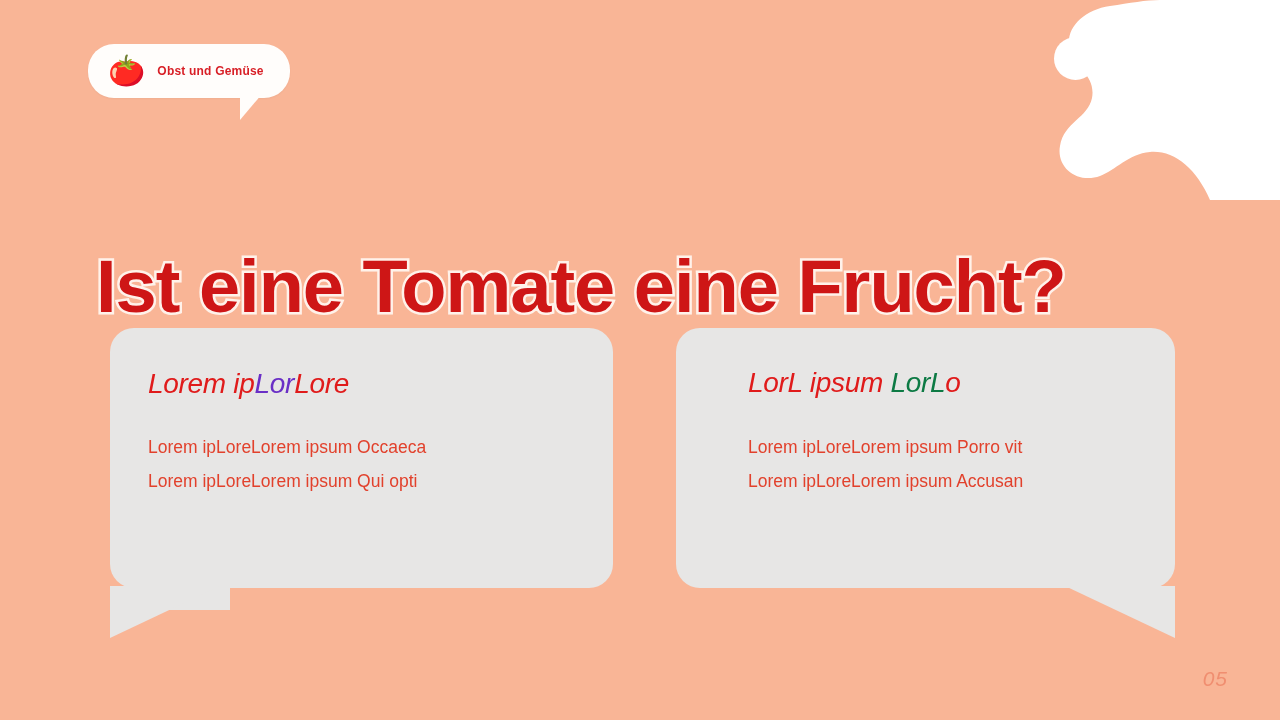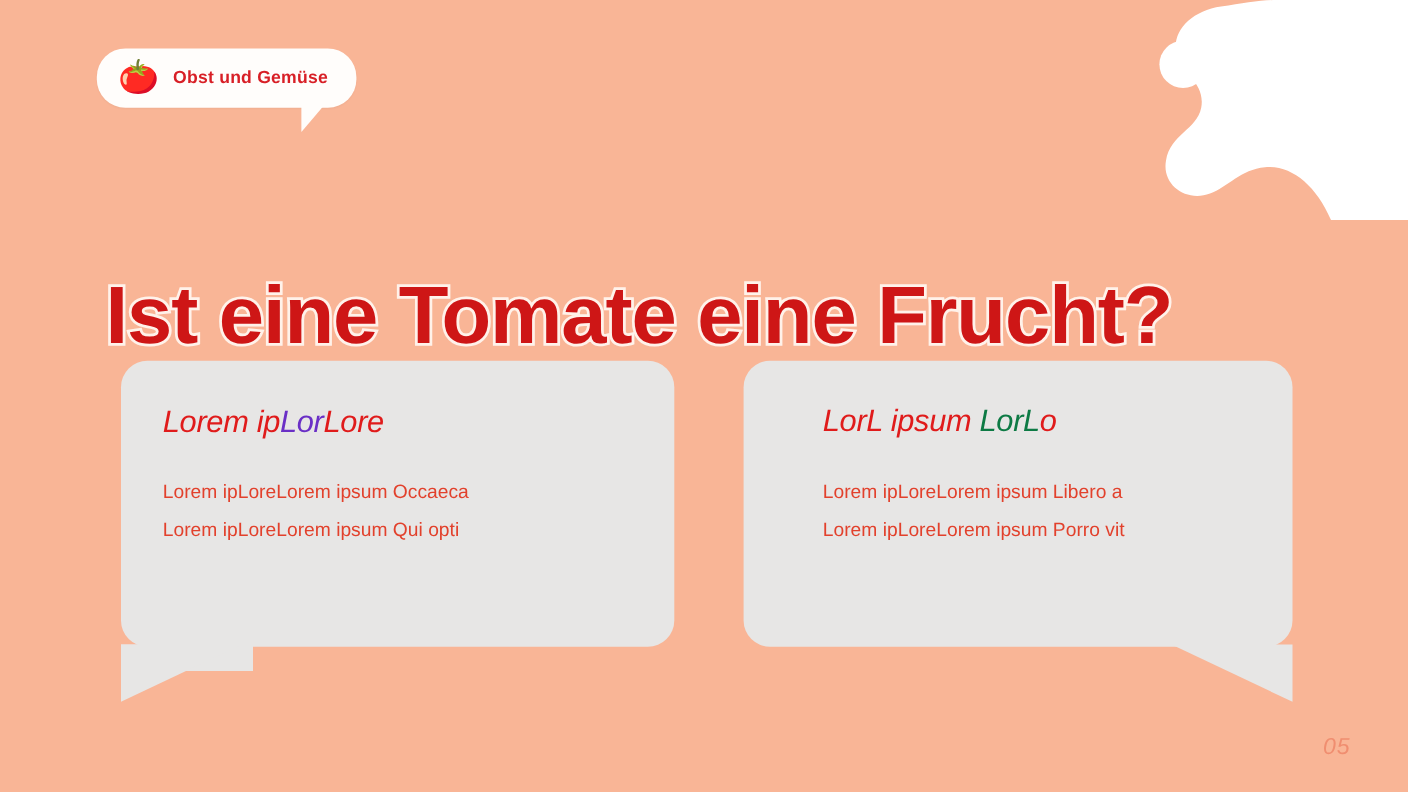--- a/index.html
+++ b/index.html
@@ -29,21 +29,21 @@
   }
   .badge-tail{
     position:absolute;right:28px;bottom:-22px;
     width:0;height:0;
     border-left:0 solid transparent;
     border-right:22px solid transparent;
     border-top:26px solid #fffdfb;
   }
   .tomato{font-size:30px;line-height:1;display:block;}
   .badge-label{
-    color:#D81F26;font-size:16px;font-weight:bold;letter-spacing:.2px;
+    color:#D81F26;font-size:12px;font-weight:bold;letter-spacing:.2px;
     white-space:nowrap;
   }
 
   
   .title{
     position:absolute;left:96px;top:198px;width:1100px;
     font-size:74px;font-weight:bold;line-height:1.05;
     color:#CE1616;
     letter-spacing:-1px;
     -webkit-text-stroke:5px #FFF2EA;
@@ -136,20 +136,20 @@
 
   <div class="card card-right"></div>
   <svg class="tail tail-right" viewBox="0 0 120 60">
     <path d="M10,0 L120,52 L120,0 Z" fill="#E7E6E5"></path>
   </svg>
 
   <div class="card-head card-head-right">
     <span class="c-red">LorL ipsum </span><span class="c-green">LorL</span><span class="c-red">o</span>
   </div>
   <div class="lines lines-right">
-    <div class="line">Lorem ipLoreLorem ipsum Libero a</div>
     <div class="line">Lorem ipLoreLorem ipsum Porro vit</div>
+    <div class="line">Lorem ipLoreLorem ipsum Accusan</div>
   </div>
 
 
   <div class="page-num">05</div>
 
 </div>
 
 </body></html>

